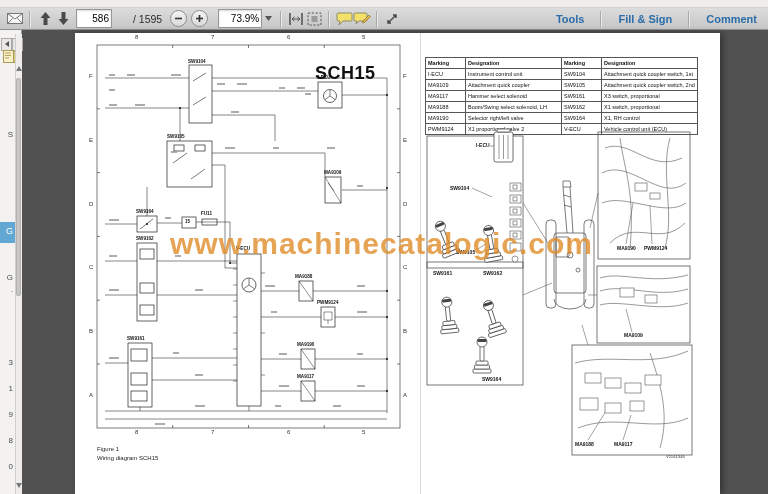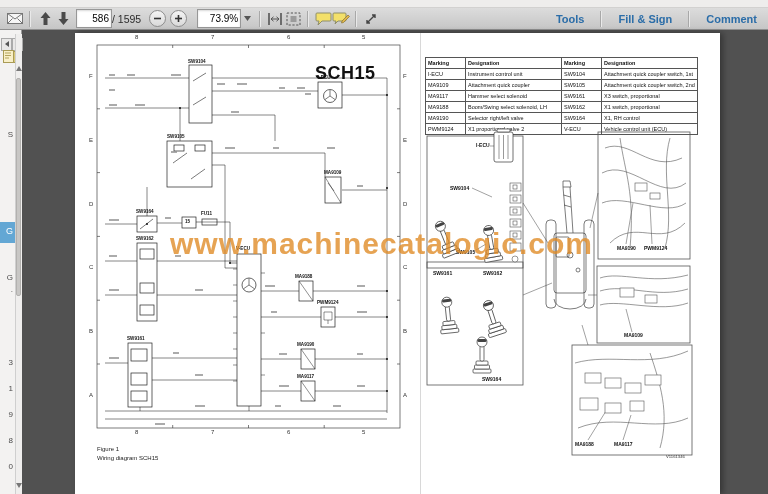--- a/index.html
+++ b/index.html
@@ -9,21 +9,21 @@
   #topstrip{left:0;top:0;width:768px;height:7px;background:#eeedec;border-bottom:1px solid #d2d1d0;}
   #toolbar{left:0;top:8px;width:768px;height:22px;
     background:linear-gradient(#dcdcdc,#c6c6c6);border-bottom:1px solid #8f8f8f;
     display:flex;align-items:center;padding-left:6px;box-sizing:border-box;}
   .tbsep{width:1px;height:16px;background:#a8a8a8;border-right:1px solid #e9e9e9;margin:0 5px;}
   .icbtn{width:18px;height:18px;display:flex;align-items:center;justify-content:center;cursor:default;}
   .roundbtn{width:15px;height:15px;border:1px solid #8d8d8d;border-radius:50%;
     background:linear-gradient(#f4f4f4,#d9d9d9);display:flex;align-items:center;justify-content:center;margin:0 2px;}
   .tbinput{height:15px;border:1px solid #979797;background:#fff;font-size:10px;
     text-align:right;box-shadow:inset 0 1px 2px rgba(0,0,0,.15);font-family:"Liberation Sans",sans-serif;}
-  #pagetotal{font-size:10.5px;color:#2c2c2c;margin:0 6px 0 0;}
+  #pagetotal{font-size:10.5px;color:#2c2c2c;margin:0 6px 0 21px;}
   #rightnav{position:absolute;right:0;top:8px;height:22px;display:flex;align-items:center;}
   .navlink{font-size:11px;font-weight:600;color:#2b6da8;padding:0 11px;white-space:nowrap;text-align:right;}
   
   #sidebar{left:0;top:30px;width:22px;height:464px;background:#f3f2f1;border-right:1px solid #9a9a9a;box-sizing:border-box;}
   .minibtn{width:9px;height:11px;border:1px solid #aaa;background:#e9e8e7;display:inline-flex;align-items:center;justify-content:center;}
   .frag{position:absolute;left:0;width:13px;text-align:right;font-size:8px;color:#4a4a4a;}
   #sb-highlight{left:0;top:192px;width:15px;height:21px;background:#63a7d4;}
   #sb-highlight div{position:absolute;right:2px;top:4px;font-size:9px;color:#fff;}
   #sbscroll{left:15px;top:34px;width:7px;height:460px;background:#efeeed;border-left:1px solid #cfcfcf;box-sizing:border-box;}
   #sbthumb{left:16px;top:78px;width:5px;height:218px;background:#c8c7c5;border:1px solid #b2b1af;border-radius:2px;box-sizing:border-box;}

